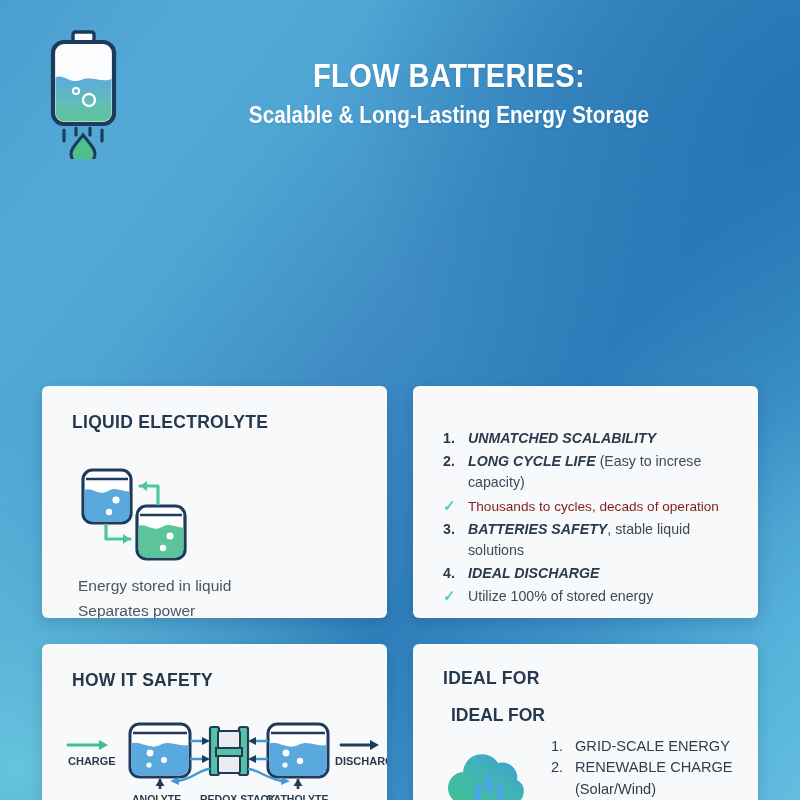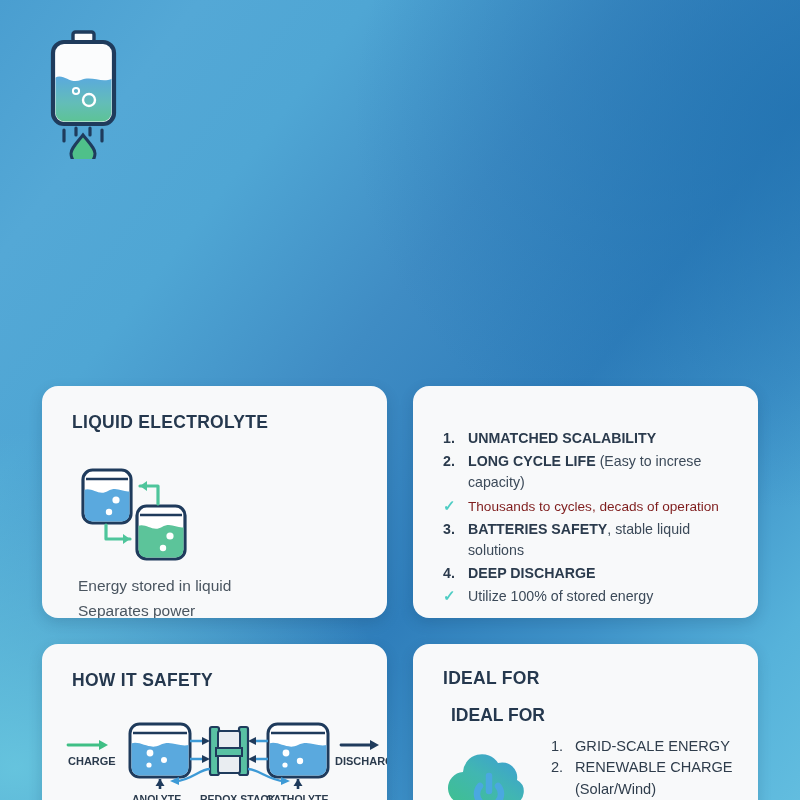--- a/index.html
+++ b/index.html
@@ -65,21 +65,21 @@
   .grid {
     position:absolute; left:42px; top:200px;
     width:716px;
     display:grid;
     grid-template-columns:345px 345px;
     grid-template-rows:232px 232px;
     column-gap:26px; row-gap:26px;
   }
   .card {
     background:#f8f9fa;
-    border-radius:16px;
+    border-radius:6px;
     box-shadow:0 5px 14px rgba(10,40,70,.17);
     padding:26px 22px 16px 30px;
     overflow:hidden;
   }
   .card-title {
     font-size:17.5px; font-weight:bold; color:#25384e;
     letter-spacing:.3px;
   }
 
   
@@ -96,21 +96,21 @@
     display:flex; align-items:baseline;
     font-size:14.2px; line-height:1.52;
     margin-bottom:1px;
   }
   .adv-mark {
     width:25px; flex:none; font-weight:bold; color:#2b3b4d;
     font-size:14.2px;
   }
   .adv-mark.check { color:#4ecdc4; font-size:15px; font-weight:bold; }
   .adv-txt { color:#3c4a59; }
-  .adv-txt .strong { font-weight:bold; color:#2b3b4d; }
+  .adv-txt .strong { font-weight:bold; color:#2b3b4d;font-style:italic; }
   .adv-row.light .adv-txt { color:#7f1d1d; font-size:13.6px; }
 
   
   .c3 { padding:26px 12px 16px 30px; }
   .diagram { margin-top:12px; margin-left:-14px; }
 
   
   .c4 { padding:24px 22px 16px 30px; }
   .c4-title2 { font-size:17.5px; font-weight:bold; color:#25384e; margin-top:16px; margin-left:8px; }
   .c4-body { display:flex; align-items:flex-start; margin-top:8px; }
@@ -156,20 +156,24 @@
 
         <line x1="29" y1="103" x2="29" y2="114" stroke="#1f3b5c" stroke-width="3.2" stroke-linecap="round"></line>
         <line x1="41" y1="101" x2="41" y2="108" stroke="#1f3b5c" stroke-width="3.2" stroke-linecap="round"></line>
         <line x1="55" y1="101" x2="55" y2="108" stroke="#1f3b5c" stroke-width="3.2" stroke-linecap="round"></line>
         <line x1="67" y1="103" x2="67" y2="114" stroke="#1f3b5c" stroke-width="3.2" stroke-linecap="round"></line>
 
         <path d="M48 108 C56 118 60 122 60 126.5 A6.2 6.2 0 0 1 36 126.5 C36 122 40 118 48 108 Z" fill="#4fc08a" stroke="#1f3b5c" stroke-width="3"></path>
       </svg>
     </div>
 
+    <div class="title-block">
+      <div class="title-main">FLOW BATTERIES:</div>
+      <div class="title-sub">Scalable &amp; Long-Lasting Energy Storage</div>
+    </div>
   </div>
 
   <div class="grid">
 
     <div class="card">
       <div class="card-title">LIQUID ELECTROLYTE</div>
 
       <div class="c1-body">
         <div class="c1-icon">
           <svg width="124" height="112" viewBox="0 0 124 112">
@@ -226,21 +230,21 @@
         <div class="adv-row light">
           <span class="adv-mark check">✓</span>
           <span class="adv-txt">Thousands to cycles, decads of operation</span>
         </div>
         <div class="adv-row">
           <span class="adv-mark">3.</span>
           <span class="adv-txt"><span class="strong">BATTERIES SAFETY</span><span>, stable liquid solutions</span></span>
         </div>
         <div class="adv-row">
           <span class="adv-mark">4.</span>
-          <span class="adv-txt"><span class="strong">DEEP DISCHARGE</span><span></span></span>
+          <span class="adv-txt"><span class="strong">IDEAL DISCHARGE</span><span></span></span>
         </div>
         <div class="adv-row">
           <span class="adv-mark check">✓</span>
           <span class="adv-txt">Utilize 100% of stored energy</span>
         </div>
       </div>
     </div>
 
     <div class="card c3">
       <div class="card-title">HOW IT SAFETY</div>

